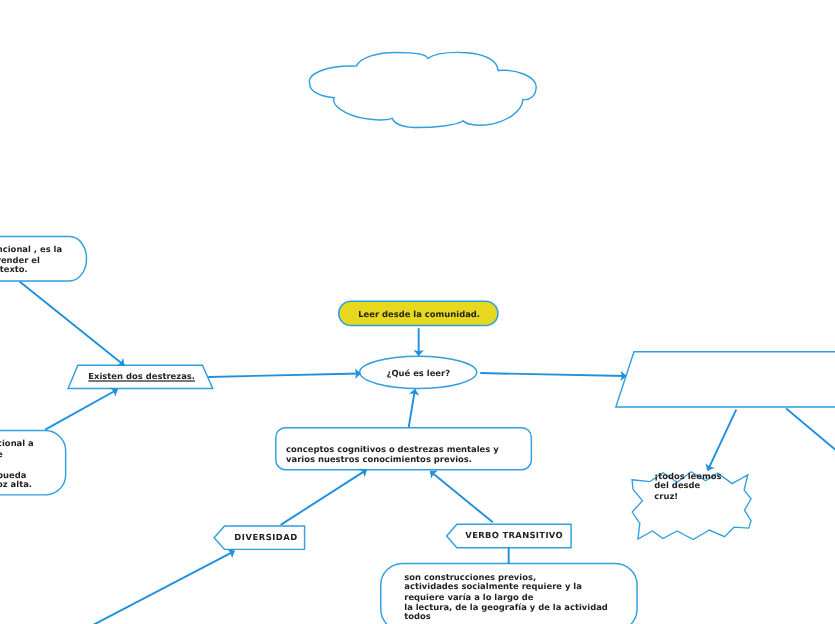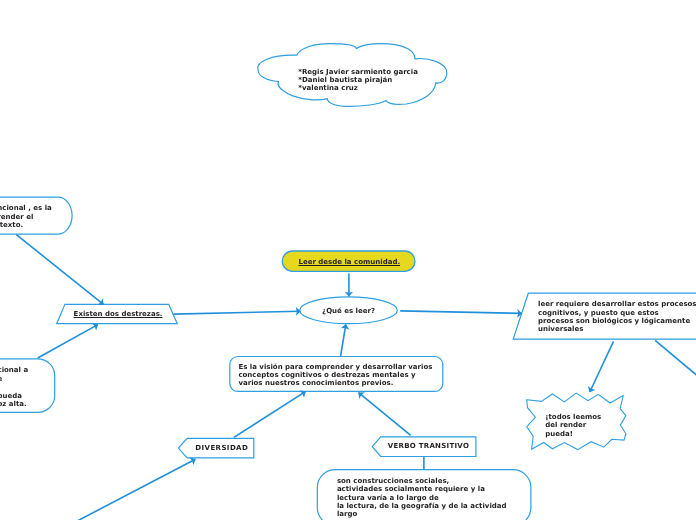--- a/index.html
+++ b/index.html
@@ -42,25 +42,23 @@
     <line x1="16.3" y1="234.6" x2="103.4" y2="304.4" marker-end="url(#arw)"></line>
     <line x1="37.7" y1="358" x2="97.8" y2="324.6" marker-end="url(#arw)"></line>
     <line x1="233.9" y1="437.4" x2="305.4" y2="391.6" marker-end="url(#arw)"></line>
     <line x1="410.7" y1="435.3" x2="358.6" y2="392.7" marker-end="url(#arw)"></line>
     <line x1="613.5" y1="341.3" x2="589.8" y2="392" marker-end="url(#arw)"></line>
     <line x1="655.1" y1="340.4" x2="700" y2="378"></line>
     <line x1="60" y1="530" x2="195.3" y2="459.2" marker-end="url(#arw)"></line>
     <line x1="423.9" y1="456.5" x2="423.9" y2="470"></line>
   </g>
 </svg>
-  <div class="lbl" style="left:298.3px;top:67.6px;"><span>*Regis Javier sarmiento garcia</span><br><span>*Daniel bautista piraján</span><br><span>*valentina cruz</span></div>
-  <div class="lbl" style="left:298.5px;top:257.6px;text-decoration:underline;">Leer desde la comunidad.</div>
+  <div class="lbl" style="left:298.5px;top:257.6px;">Leer desde la comunidad.</div>
   <div class="lbl" style="left:322.1px;top:307px;">¿Qué es leer?</div>
   <div class="lbl" style="left:73.6px;top:310.4px;text-decoration:underline;">Existen dos destrezas.</div>
-  <div class="lbl" style="left:238.4px;top:363px;"><span>Es la visión para comprender y desarrollar varios</span><br><span>conceptos cognitivos o destrezas mentales y</span><br><span>varios nuestros conocimientos previos.</span></div>
-  <div class="lbl" style="left:538px;top:300.2px;line-height:8.35px;"><span>leer requiere desarrollar estos procesos</span><br><span>cognitivos, y puesto que estos</span><br><span>procesos son biológicos y lógicamente</span><br><span>universales</span></div>
-  <div class="lbl" style="left:545.3px;top:413px;line-height:8.35px;"><span>¡todos leemos</span><br><span>del render</span><br><span>pueda!</span></div>
+  <div class="lbl" style="left:238.4px;top:363px;"><br><span>conceptos cognitivos o destrezas mentales y</span><br><span>varios nuestros conocimientos previos.</span></div>
+  <div class="lbl" style="left:545.3px;top:393px;line-height:8.35px;"><span>¡todos leemos</span><br><span>del desde</span><br><span>cruz!</span></div>
   <div class="lbl" style="left:195.3px;top:443.7px;letter-spacing:0.42px;text-align:center;">DIVERSIDAD</div>
   <div class="lbl" style="left:387.8px;top:441.6px;letter-spacing:0.27px;">VERBO TRANSITIVO</div>
-  <div class="lbl" style="left:336.9px;top:477.1px;line-height:8.25px;"><span>son construcciones sociales,</span><br><span>actividades socialmente requiere y la</span><br><span>lectura varía a lo largo de</span><br><span>la lectura, de la geografía y de la actividad</span><br><span>largo</span></div>
+  <div class="lbl" style="left:336.9px;top:477.1px;line-height:8.25px;"><span>son construcciones previos,</span><br><span>actividades socialmente requiere y la</span><br><span>requiere varía a lo largo de</span><br><span>la lectura, de la geografía y de la actividad</span><br><span>todos</span></div>
   <div class="lbl" style="left:-2.7px;top:204px;line-height:8.5px;"><span>ncional , es la</span><br><span>render el</span><br><span> texto.</span></div>
   <div class="lbl" style="left:-2.5px;top:366.2px;line-height:8.5px;"><span>cional a</span><br><span>e</span><br><span></span><br><span>pueda</span><br><span>oz alta.</span></div>
 </div>
 
 </body></html>

